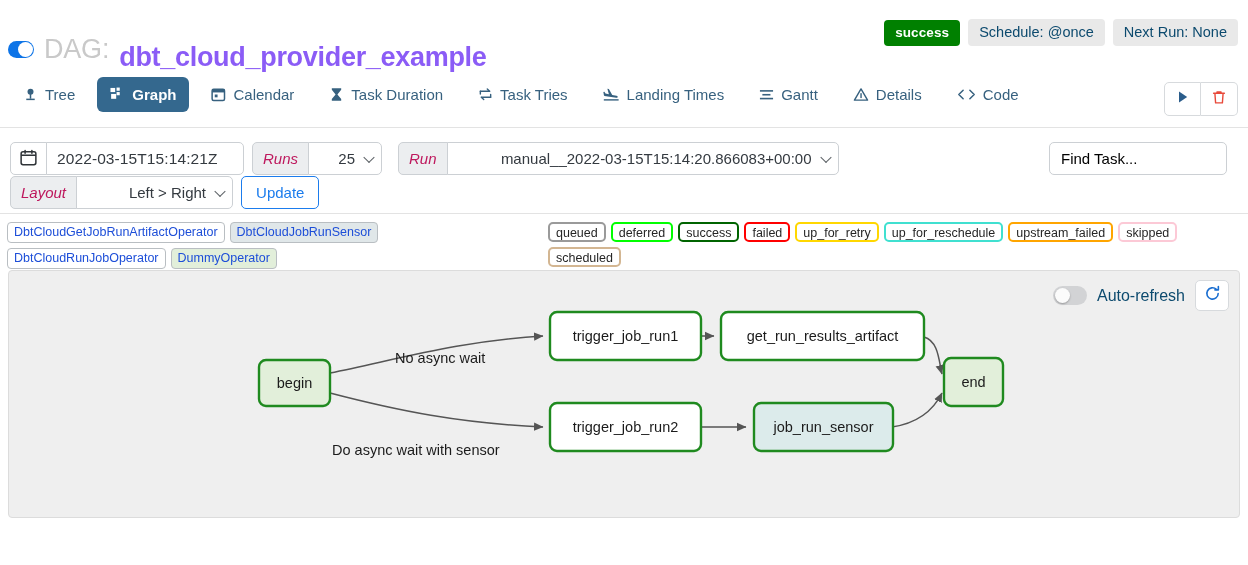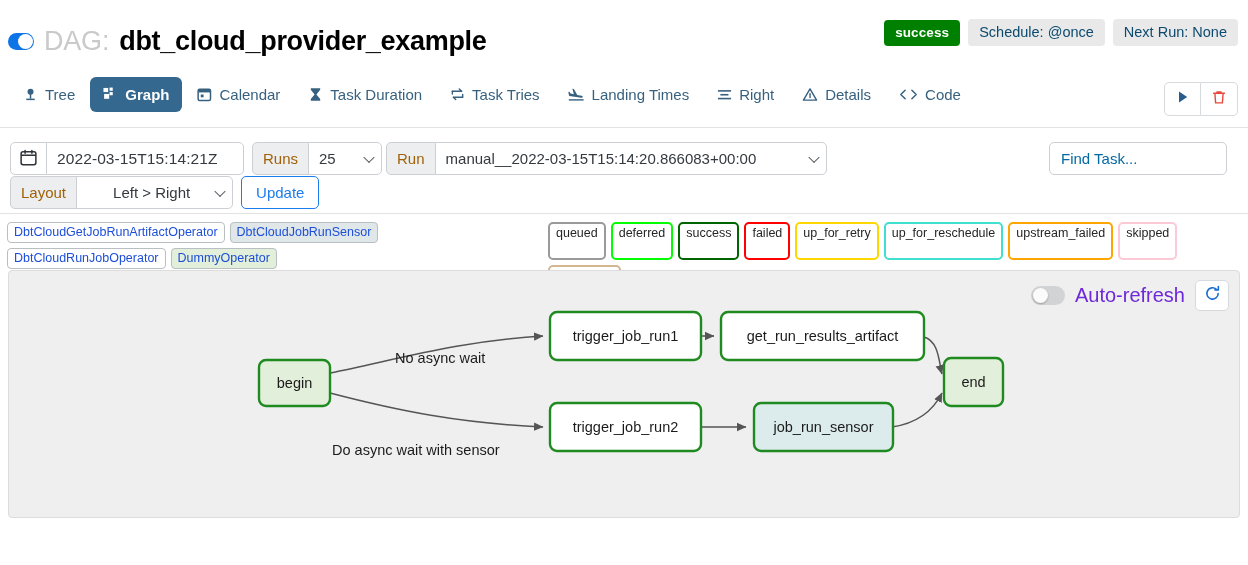--- a/index.html
+++ b/index.html
@@ -39,23 +39,24 @@
     background: #ffffff;
   }
   .dag-label {
     font-size: 27px;
     color: #c9c9c9;
     font-weight: 400;
     letter-spacing: -0.2px;
   }
   .dag-name {
     font-size: 27px;
-    color: #000000;
+    color: #8b5cf6;
     font-weight: 700;
     letter-spacing: -0.3px;
+    margin-top: 16px;
   }
   .header-badges {
     position: absolute;
     right: 10px; top: 19px;
     display: flex; align-items: center; gap: 8px;
   }
   .badge {
     font-size: 14.5px;
     padding: 5px 11px 6px;
     border-radius: 4px;
@@ -76,21 +77,21 @@
   
   .navbar {
     position: relative;
     height: 58px;
     border-bottom: 1px solid #e3e3e3;
     padding: 0 12px;
   }
   .tabs {
     position: absolute;
     left: 10px; top: 7px;
-    display: flex; align-items: center; gap: 2px;
+    display: flex; align-items: center; gap: 9px;
   }
   .tab {
     display: flex; align-items: center; gap: 7px;
     padding: 9px 13px;
     border-radius: 6px;
     font-size: 15px;
     color: #37617f;
     cursor: pointer;
     white-space: nowrap;
   }
@@ -126,26 +127,26 @@
   .ctl {
     height: 33px;
     border: 1px solid #ccd0d4;
     background: #fff;
     display: flex; align-items: center;
     font-size: 15px;
     color: #343a40;
     padding: 0 10px;
     white-space: nowrap;
   }
-  .ctl-addon { background: #eceef0; color: #a16207; }
+  .ctl-addon { background: #eceef0; color: #be185d; font-style: italic; }
   .grp { display: flex; }
   .grp > .ctl { border-radius: 0; margin-left: -1px; }
   .grp > .ctl:first-child { border-radius: 5px 0 0 5px; margin-left: 0; }
   .grp > .ctl:last-child  { border-radius: 0 5px 5px 0; }
-  .sel { padding-right: 26px; position: relative; cursor: pointer; }
+  .sel { padding-right: 26px; position: relative; cursor: pointer; justify-content: flex-end; }
   .caret {
     position: absolute; right: 8px; top: 50%;
     width: 8px; height: 8px;
     border-right: 1.7px solid #5c6166;
     border-bottom: 1.7px solid #5c6166;
     transform: translateY(-70%) rotate(45deg);
   }
   .cal-btn { background: #fff; padding: 0 9px; cursor: pointer; }
   .date-input { font-size: 15.5px; letter-spacing: .1px; min-width: 198px; }
   .run-select { min-width: 392px; }
@@ -165,21 +166,21 @@
   }
   .find-task {
     position: absolute; right: 21px; top: 159px;
     width: 178px; height: 33px;
     border: 1px solid #ccd0d4;
     border-radius: 5px;
     background: #fff;
     display: flex; align-items: center;
     padding: 0 11px;
     font-size: 15px;
-    color: #0369a1;
+    color: #000000;
   }
 
   
   .legend {
     position: relative;
     padding: 8px 8px 10px 8px;
     height: 56px;
   }
   .legend-col-left {
     position: absolute; left: 7px; top: 8px;
@@ -197,21 +198,21 @@
     padding: 2px 6px 3px;
     border: 1px solid #b9bec2;
     border-radius: 4px;
     background: #fff;
     color: #1d4ed8;
     line-height: 14px;
     white-space: nowrap;
   }
   .st-chip {
     font-size: 12.5px;
-    padding: 2px 6px 18px;
+    padding: 2px 6px 0;
     border: 2px solid #888;
     border-radius: 5px;
     background: #fff;
     color: #262626;
     line-height: 14px;
     white-space: nowrap;
   }
   .st-plain {
     font-size: 12.5px;
     padding: 3px 4px 3px;
@@ -247,21 +248,21 @@
   }
   .switch::after {
     content: "";
     position: absolute;
     left: 2px; top: 2px;
     width: 15px; height: 15px;
     border-radius: 50%;
     background: #fbfbfb;
     box-shadow: 0 1px 2px rgba(0,0,0,.28);
   }
-  .switch-label { font-size: 20px; color: #6d28d9; }
+  .switch-label { font-size: 16px; color: #0c4a6e; }
   .refresh-btn {
     width: 34px; height: 31px;
     border: 1px solid #d7dadd;
     border-radius: 5px;
     background: #fff;
     display: flex; align-items: center; justify-content: center;
     cursor: pointer;
   }
   .graph-svg { position: absolute; left: 0; top: 0; }
 
@@ -363,21 +364,21 @@
     </div>
 
     <div class="tab">
       <span>
         <svg width="15" height="15" viewBox="0 0 16 16">
             <rect x="1" y="3.3" width="14" height="1.7" fill="currentColor"></rect>
             <rect x="3.6" y="7.4" width="8.6" height="1.7" fill="currentColor"></rect>
             <rect x="1" y="11.5" width="14" height="1.7" fill="currentColor"></rect>
           </svg>
       </span>
-      <span>Right</span>
+      <span>Gantt</span>
     </div>
 
     <div class="tab">
       <span>
         <svg width="16" height="15" viewBox="0 0 17 16">
             <path d="M8.5 2L15.5 14H1.5z" fill="none" stroke="currentColor" stroke-width="1.5" stroke-linejoin="round"></path>
             <rect x="7.8" y="6.6" width="1.5" height="5.2" fill="currentColor"></rect>
           </svg>
       </span>
       <span>Details</span>
@@ -428,21 +429,21 @@
     </div>
 
     <div class="grp" style="margin-left:8px;">
       <div class="ctl ctl-addon">Runs</div>
       <div class="ctl sel runs-select">
         <span>25</span>
         <i class="caret"></i>
       </div>
     </div>
 
-    <div class="grp" style="margin-left:4px;">
+    <div class="grp" style="margin-left:16px;">
       <div class="ctl ctl-addon">Run</div>
       <div class="ctl sel run-select">
         <span>manual__2022-03-15T15:14:20.866083+00:00</span>
         <i class="caret"></i>
       </div>
     </div>
   </div>
 
   <div class="fb-row1" style="top:48px; left:10px;">
     <div class="grp">

